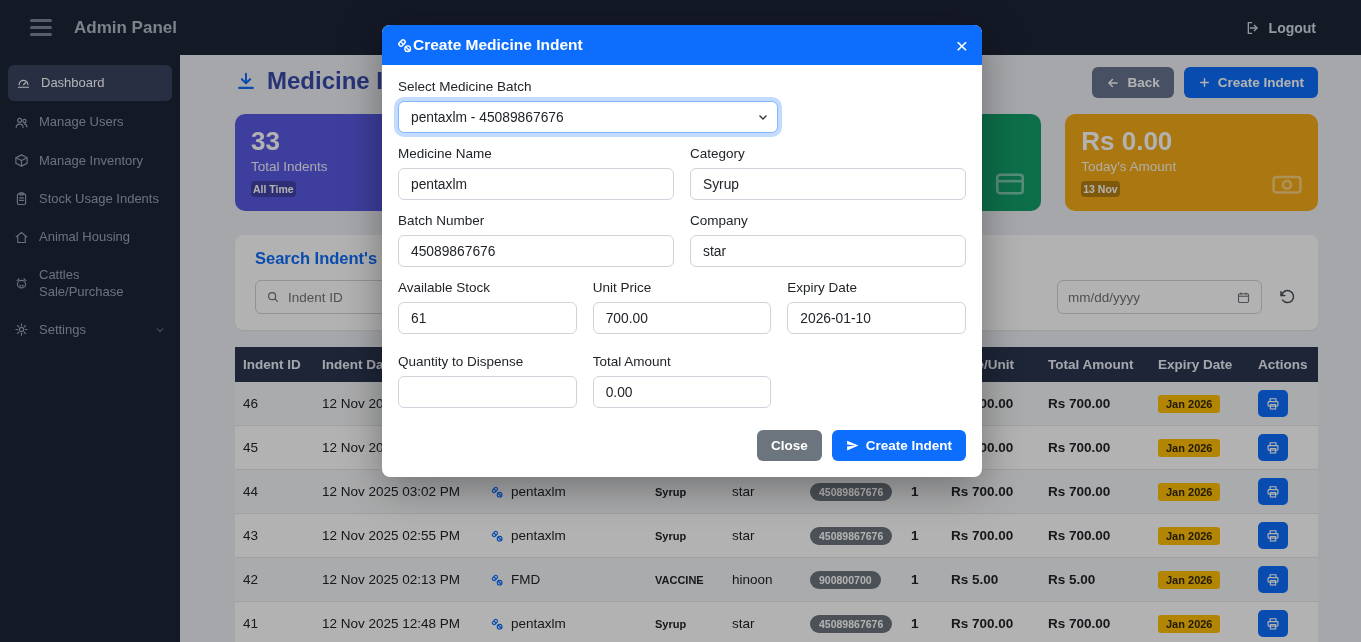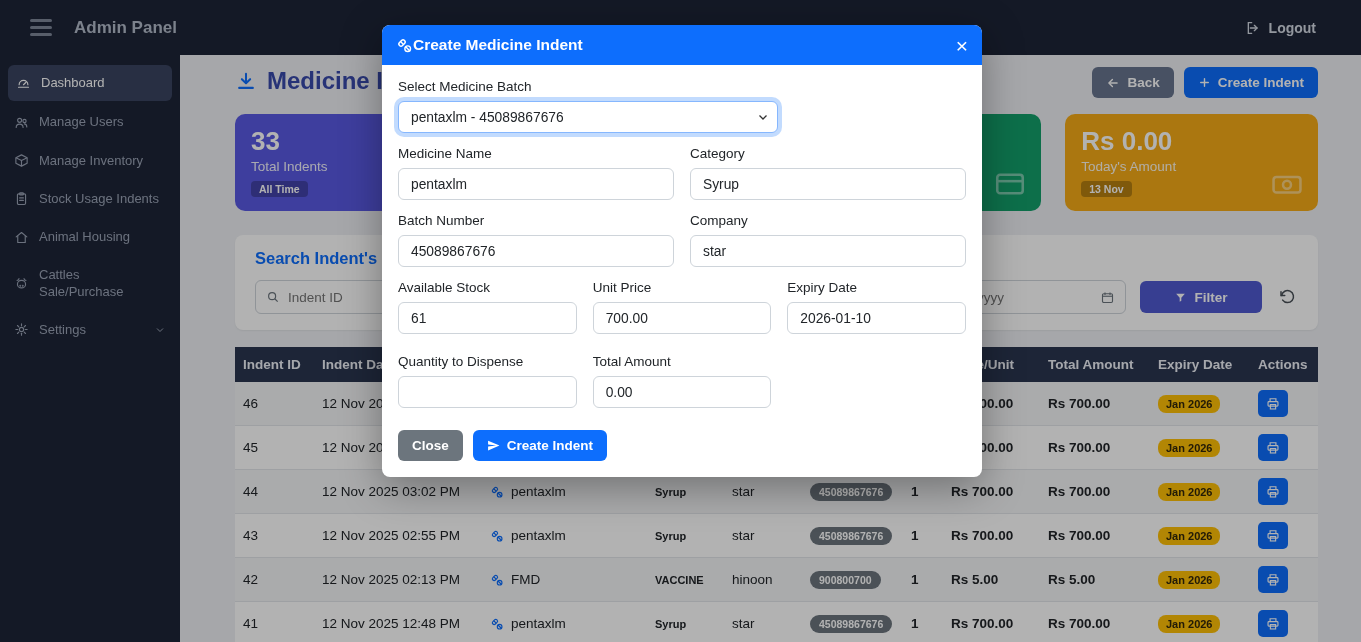--- a/index.html
+++ b/index.html
@@ -35,21 +35,21 @@
   .btn{display:inline-flex;align-items:center;justify-content:center;gap:7px;border:none;border-radius:6px;
        color:#fff;font-size:13.5px;font-weight:600;padding:8px 14px;cursor:pointer;font-family:inherit;white-space:nowrap}
   .btn-back{background:#67748e}
   .btn-create{background:#0d6efd}
 
   .stats{display:grid;grid-template-columns:repeat(4,1fr);gap:24px;margin-top:16px}
   .stat-card{position:relative;border-radius:10px;padding:13px 16px;color:#fff;height:97px;overflow:hidden}
   .stat-value{font-size:26px;font-weight:700;line-height:1.1}
   .stat-label{font-size:13.5px;opacity:.92;margin-top:3px}
   .stat-chip{display:inline-block;margin-top:7px;background:rgba(0,0,0,.25);font-size:10.5px;
-             font-weight:600;padding:2px 8px;border-radius:4px}
+             font-weight:600;padding:2px 2px;border-radius:4px}
   .stat-icon{position:absolute;right:14px;bottom:10px;opacity:.45;color:#fff}
 
   .search-card{background:#fff;border-radius:8px;margin-top:24px;padding:14px 20px 16px;
                box-shadow:0 1px 2px rgba(0,0,0,.06)}
   .search-heading{color:#0d6efd;font-size:16.5px;font-weight:700}
   .search-row{display:flex;align-items:center;margin-top:12px;gap:14px}
   .input-wrap{display:flex;align-items:center;gap:8px;border:1px solid #ced4da;border-radius:6px;
               height:34px;padding:0 10px;background:#fff}
   .input-wrap input{border:none;outline:none;font-size:13.5px;font-family:inherit;color:#212529;width:100%}
   .input-wrap svg{color:#6c757d;flex:none}
@@ -65,21 +65,21 @@
   .indent-table td{padding:8px;border-bottom:1px solid #e3e6ea;color:#212529;overflow:hidden;
                    white-space:nowrap;vertical-align:middle;height:37px}
   .indent-table tbody tr:nth-child(odd){background:#f4f5f7}
   .med-cell{display:flex;align-items:center;gap:7px}
   .med-cell svg{color:#0d6efd;flex:none}
   .cat{font-weight:700;font-size:11px}
   .badge-batch{background:#6c757d;color:#fff;font-size:10.5px;font-weight:600;padding:3px 9px;border-radius:10px}
   .qty{font-weight:700}
   .price{color:#198754;font-weight:700}
   .total{color:#dc3545;font-weight:700}
-  .badge-expiry{background:#ffc107;color:#33270a;font-size:11px;font-weight:700;padding:3px 8px;border-radius:8px}
+  .badge-expiry{background:#ffc107;color:#33270a;font-size:11px;font-weight:700;padding:3px 8px;border-radius:3px}
   .print-btn{background:#0d6efd;border:none;border-radius:5px;width:30px;height:27px;display:inline-flex;
              align-items:center;justify-content:center;color:#fff;cursor:pointer}
 
   
   .backdrop{position:absolute;inset:0;background:rgba(0,0,0,.3);z-index:40}
   .modal{position:absolute;left:382px;top:25px;width:600px;z-index:50;background:#fff;border-radius:8px;
          box-shadow:0 10px 40px rgba(0,0,0,.35)}
   .modal-header{display:flex;align-items:center;background:#0d6efd;color:#fff;height:40px;
                 padding:0 14px;border-radius:8px 8px 0 0}
   .modal-title{display:flex;align-items:center;font-size:15.5px;font-weight:700}
@@ -88,21 +88,21 @@
   .f-label{font-size:13.5px;color:#212529;margin-bottom:7px;display:block}
   .f-input{width:100%;height:32px;border:1px solid #ced4da;border-radius:6px;padding:0 12px;
            font-size:13.8px;color:#212529;font-family:inherit;background:#fff;outline:none}
   .select-wrap{position:relative;width:380px}
   .as-select{display:flex;align-items:center;border-color:#86b7fe;box-shadow:0 0 0 4px rgba(13,110,253,.25);
              padding-right:28px;cursor:pointer}
   .select-caret{position:absolute;right:9px;top:50%;transform:translateY(-50%);color:#333;pointer-events:none}
   .grid-2{display:grid;grid-template-columns:1fr 1fr;gap:16px;margin-top:13px}
   .grid-3{display:grid;grid-template-columns:1fr 1fr 1fr;gap:16px;margin-top:13px}
   .mt-lg{margin-top:20px}
-  .modal-footer{display:flex;gap:10px;padding:22px 0 6px}
+  .modal-footer{display:flex;justify-content:flex-end;gap:10px;padding:22px 0 6px}
   .btn-close-modal{background:#6c757d}
   .btn-submit{background:#0d6efd}
 </style>
 </head>
 <body>
 
 <div class="app">
 
   <div class="topbar">
     <button class="hamburger">
@@ -277,26 +277,20 @@
         </div>
         <div class="input-wrap date-wrap">
           <input placeholder="mm/dd/yyyy" style="">
           <svg width="15" height="15" viewBox="0 0 24 24" fill="none" stroke="currentColor" stroke-width="1.8">
               <rect x="4" y="6" width="16" height="14" rx="2"></rect>
               <line x1="4" y1="10" x2="20" y2="10"></line>
               <line x1="8" y1="4" x2="8" y2="8"></line>
               <line x1="16" y1="4" x2="16" y2="8"></line>
             </svg>
         </div>
-        <button class="btn btn-filter">
-          <svg width="13" height="13" viewBox="0 0 24 24">
-              <path d="M4 5h16l-6.5 7.5V18l-3 1.8v-7.3z" fill="currentColor"></path>
-            </svg>
-          <span>Filter</span>
-        </button>
         <button class="reset-btn">
           <svg width="18" height="18" viewBox="0 0 24 24" fill="none" stroke="currentColor" stroke-width="2" stroke-linecap="round">
               <path d="M4 5v5h5"></path>
               <path d="M4.8 10a8 8 0 1 1 1.4 6.2"></path>
             </svg>
         </button>
       </div>
     </div>
 
     <table class="indent-table">

